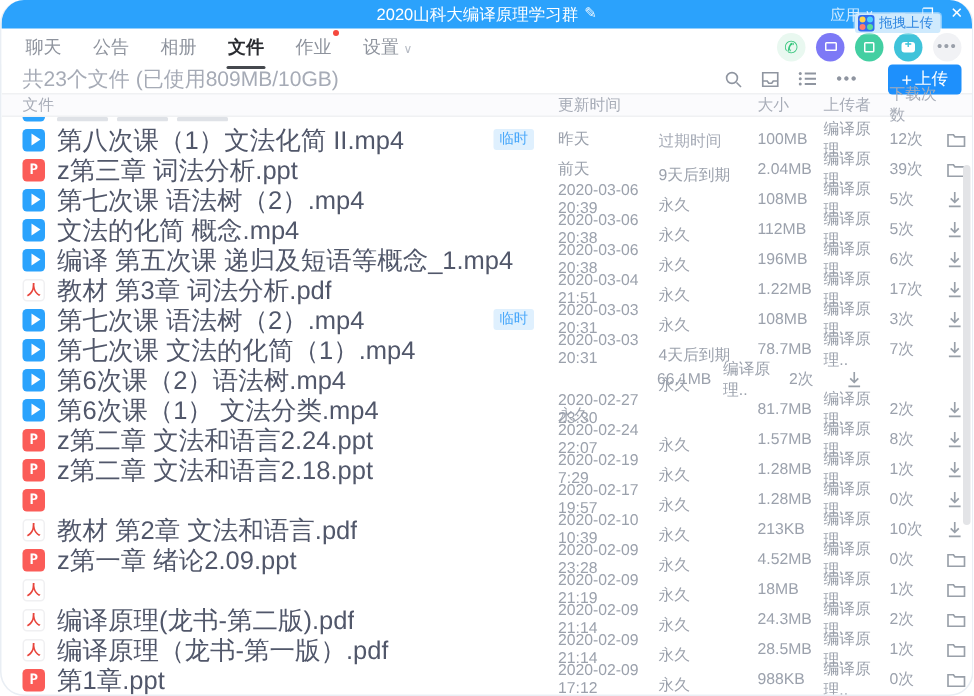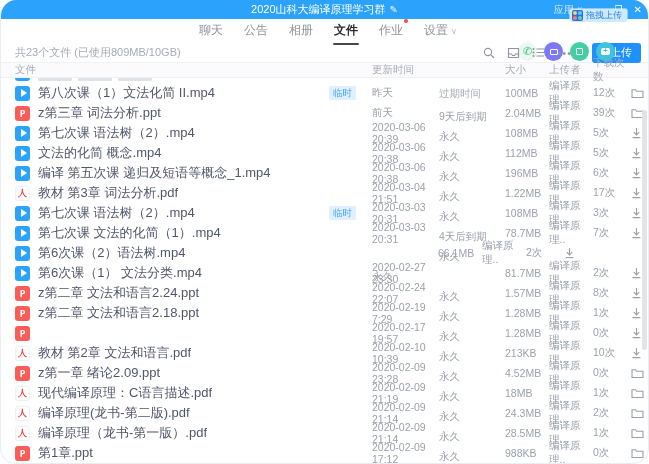--- a/index.html
+++ b/index.html
@@ -17,41 +17,41 @@
   .winbtn.max{font-size:9px;}
   .upload-tooltip{position:absolute;left:569px;top:9px;height:13px;z-index:9;display:flex;align-items:center;gap:3px;
     background:#cfeafd;border-radius:2px;padding:1px 5px 1px 2px;font-size:9px;color:#2e86e0;box-shadow:0 0 0 1px rgba(255,255,255,.45);}
   .tt-icon{width:11px;height:11px;border-radius:2px;background:#2f6cf0;position:relative;overflow:hidden;flex:0 0 11px;}
   .tt-icon i{position:absolute;width:4px;height:4px;border-radius:50%;}
   .tt-icon i:nth-child(1){left:1px;top:1px;background:#ffd34d;}
   .tt-icon i:nth-child(2){right:1px;top:1px;background:#4dd0ff;}
   .tt-icon i:nth-child(3){left:1px;bottom:1px;background:#ff7a6b;}
   .tt-icon i:nth-child(4){right:1px;bottom:1px;background:#58dd9a;}
   
-  .navrow{height:24px;display:flex;align-items:center;padding:0 7px 0 14px;background:#fff;flex-direction:column;}
+  .navrow{height:24px;display:flex;align-items:center;padding:0 7px 0 14px;background:#fff;}
   .tabs{display:flex;gap:17px;align-items:center;}
   .tab{position:relative;font-size:12px;color:#8e939d;padding:3px 2px;cursor:default;}
   .tab.active{color:#2a2c31;font-weight:bold;}
   .tab.active::after{content:"";position:absolute;left:1px;right:1px;bottom:-3px;height:2px;background:#45484e;border-radius:1px;}
   .tab .dot{position:absolute;top:0;right:-3px;width:4px;height:4px;border-radius:50%;background:#f5483d;}
   .tab .tcaret{font-size:8px;color:#b6bbc4;margin-left:3px;}
   .nav-icons{margin-left:auto;display:flex;align-items:center;gap:7px;}
   .circle{width:19px;height:19px;border-radius:50%;display:flex;align-items:center;justify-content:center;}
   .c-phone{background:#e9f8f0;color:#35c57c;font-size:11px;}
   .c-screen{background:#7d79f6;}
   .c-screen i{display:block;width:8px;height:6px;border:1px solid #fff;border-radius:1px;}
   .c-apps{background:#43cfa2;}
   .c-apps i{display:block;width:7px;height:7px;border:1px solid #fff;border-radius:1px;}
   .c-topic{background:#3fc3da;position:relative;}
   .c-topic i{display:block;width:9px;height:7px;background:#fff;border-radius:2px;position:relative;}
   .c-topic i::after{content:"+";position:absolute;left:2px;top:-2.5px;font-size:8px;color:#3fc3da;font-weight:bold;}
   .c-more{background:#f1f2f5;color:#9aa0aa;font-size:10px;letter-spacing:1px;}
   
   .toolrow{height:19px;display:flex;align-items:center;padding:0 7px 0 14px;}
-  .summary{font-size:11px;color:#a6abb6;}
+  .summary{font-size:14px;color:#a6abb6;}
   .tool-icons{margin-left:auto;display:flex;align-items:center;gap:12px;}
   .tool-icons svg{display:block;}
   .upload-btn{width:49px;height:20px;margin-left:8px;background:#1e90fc;color:#fff;font-size:11px;border-radius:3px;
     display:flex;align-items:center;justify-content:center;gap:2px;cursor:default;}
   .upload-btn .plus{font-size:12px;line-height:1;}
   
   .thead{height:16px;display:flex;align-items:center;padding-left:14px;font-size:10.5px;color:#a8adb8;
     background:#fbfbfd;border-top:1px solid #f0f1f3;border-bottom:1px solid #f0f1f3;}
   .col-file{flex:0 0 357px;display:flex;align-items:center;}
   .col-upd{flex:0 0 67px;}
@@ -62,21 +62,21 @@
   .col-act{flex:1;display:flex;align-items:center;}
   .tbody{height:386px;overflow:hidden;position:relative;}
   .frow{height:20px;display:flex;align-items:center;padding-left:14px;font-size:10.5px;color:#9ba1ac;}
   .frow.partial{margin-top:-15px;}
   .fcell{display:flex;align-items:center;gap:8px;padding-right:10px;}
   .ficon{width:15px;height:15px;border-radius:3px;flex:0 0 15px;display:flex;align-items:center;justify-content:center;}
   .ficon.mp4{background:#2ba3fd;}
   .ficon.mp4::after{content:"";width:0;height:0;border-left:6px solid #fff;border-top:4px solid transparent;border-bottom:4px solid transparent;margin-left:2px;}
   .ficon.ppt{background:#fb5c58;color:#fff;font-size:9.5px;font-weight:bold;font-family:"DejaVu Sans Mono",monospace;}
   .ficon.pdf{background:#fff;border:1px solid #f0f0f2;color:#e8443b;font-size:9px;font-weight:bold;}
-  .fname{font-size:13px;color:#51576a;white-space:nowrap;overflow:hidden;}
+  .fname{font-size:17px;color:#51576a;white-space:nowrap;overflow:hidden;}
   .fbadge{margin-left:auto;margin-right:6px;background:#dff0fe;color:#46a6fa;font-size:9.5px;padding:1px 4px;border-radius:2px;line-height:1.2;}
   .bars{display:flex;gap:6px;align-items:flex-end;height:15px;padding-top:10px;}
   .bars i{display:block;width:34px;height:3px;background:#dfe2e7;border-radius:1px;}
   .act-ic{display:none;}
   .frow[data-act="folder"] .act-folder{display:block;}
   .frow[data-act="download"] .act-download{display:block;}
   .scroll-thumb{position:absolute;right:1px;top:110px;width:5px;height:240px;border-radius:3px;background:#e3e4e7;}
 </style>
 </head>
 <body>
@@ -474,21 +474,20 @@
     <span class="col-act">
       <svg class="act-ic act-folder" width="13" height="12" viewBox="0 0 13 12">
             <path d="M1 2.8h3.6l1 1.4H12v6.3H1z" fill="none" stroke="#99a0a9" stroke-width="1.1"></path>
           </svg>
 
     </span>
   </div>
       <div class="frow" data-act="folder">
     <div class="col-file fcell">
       <span class="ficon pdf">人</span>
-      <span class="fname">现代编译原理：C语言描述.pdf</span>
 
     </div>
     <span class="col-upd cell-upd">2020-02-09 21:19</span>
     <span class="col-exp cell-exp">永久</span>
     <span class="col-size cell-size">18MB</span>
     <span class="col-uplr cell-uplr">编译原理..</span>
     <span class="col-dl cell-dl">1次</span>
     <span class="col-act">
       <svg class="act-ic act-folder" width="13" height="12" viewBox="0 0 13 12">
             <path d="M1 2.8h3.6l1 1.4H12v6.3H1z" fill="none" stroke="#99a0a9" stroke-width="1.1"></path>

